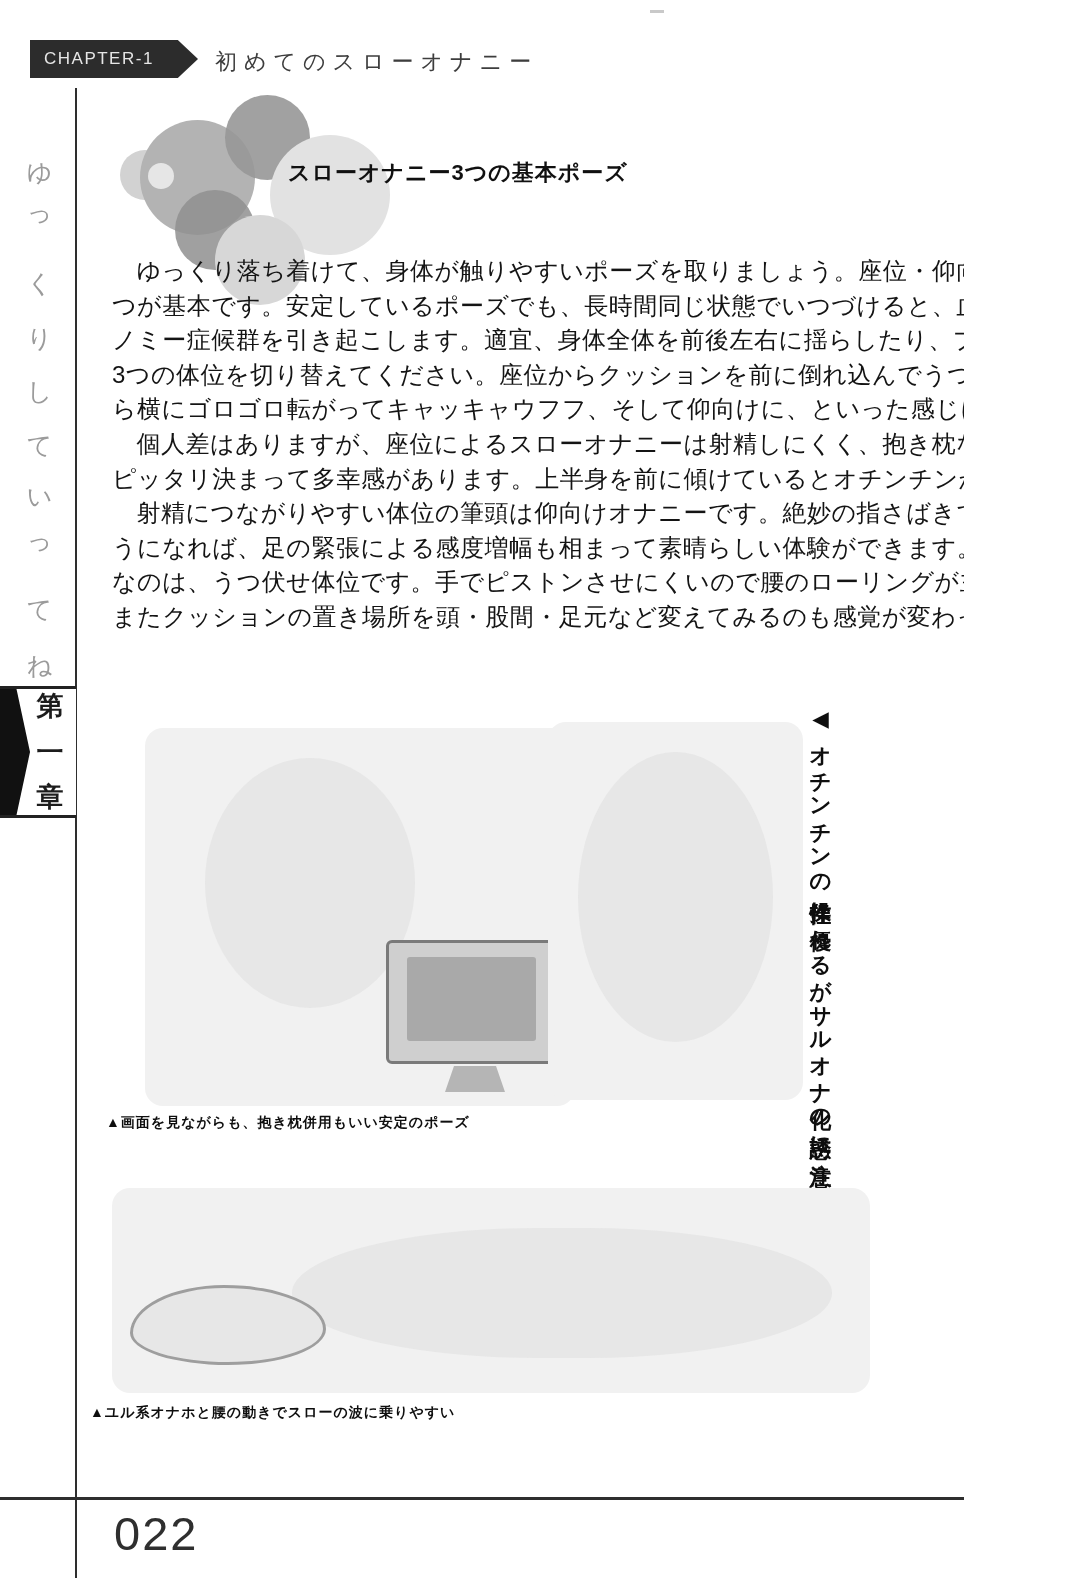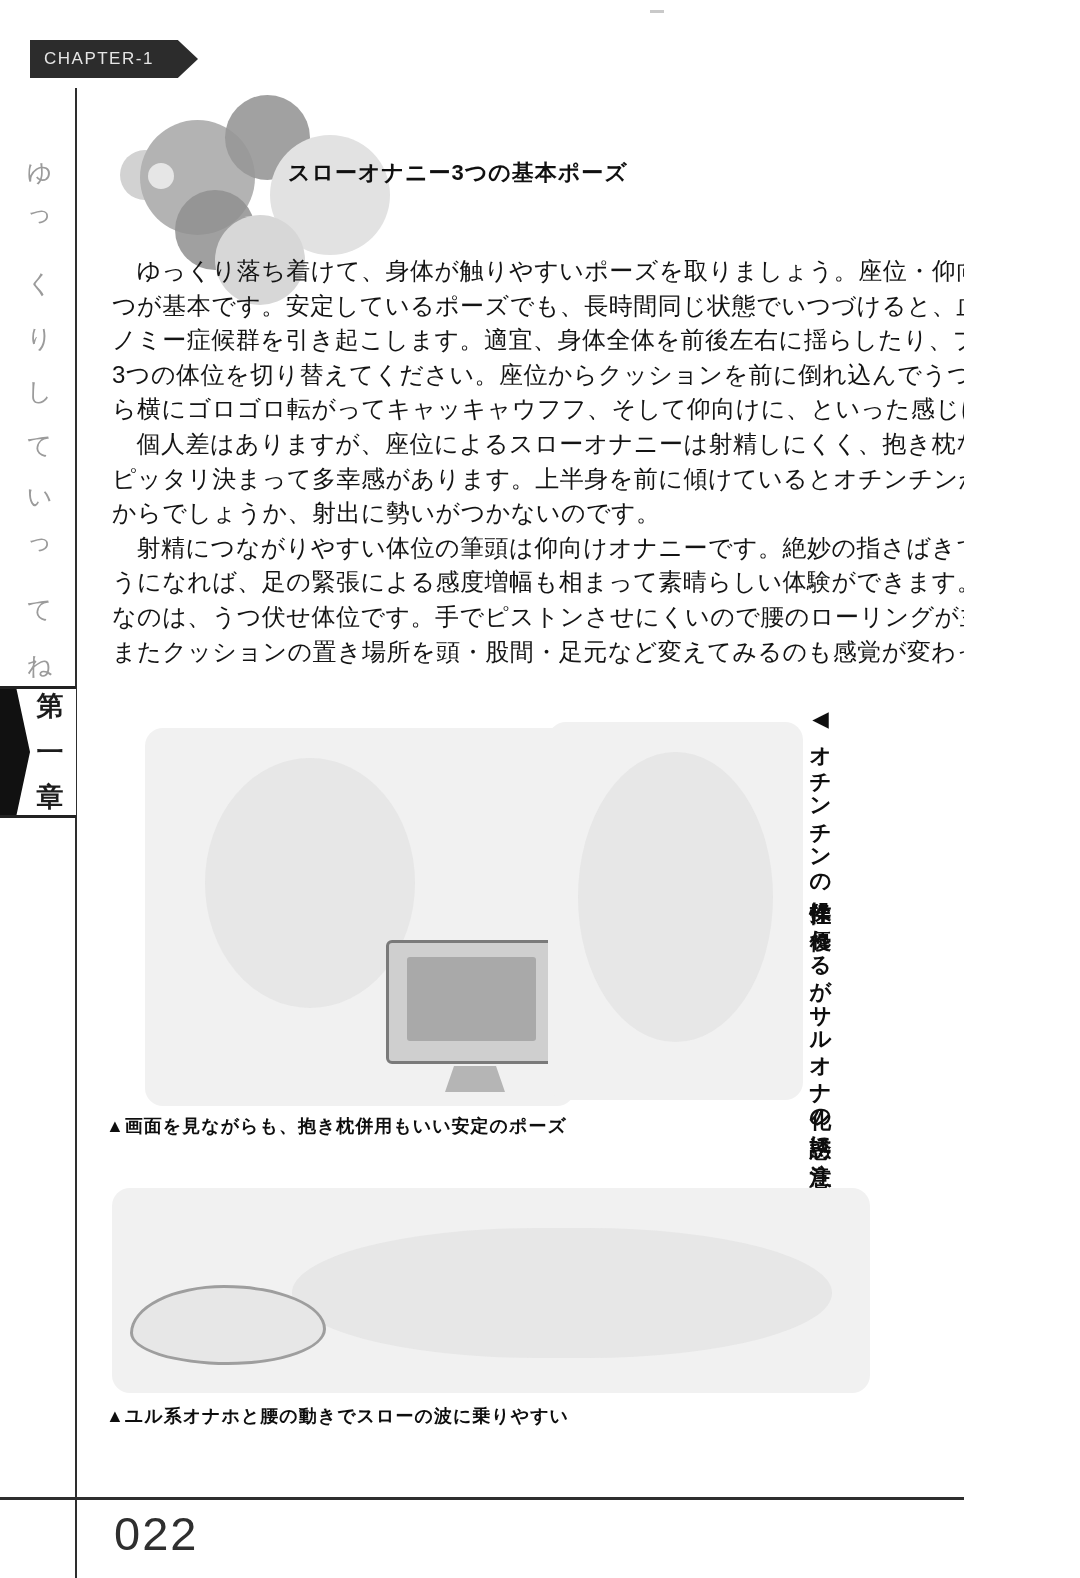--- a/index.html
+++ b/index.html
@@ -78,43 +78,44 @@
     clip-path:polygon(15% 0,85% 0,100% 100%,0 100%);
   }
   .pillow{
     position:absolute;left:18px;bottom:28px;width:190px;height:74px;background:#e7e7e7;
     border:3px solid #9e9e9e;border-radius:48% 52% 50% 50%/60% 55% 45% 40%;
   }
   .fig1 .b1{left:60px;top:30px;width:210px;height:250px;opacity:.55;}
   .fig2 .b1{left:30px;top:30px;width:195px;height:290px;opacity:.55;}
   .fig3 .b1{left:180px;top:40px;width:540px;height:130px;opacity:.55;border-radius:50%/55%;}
   .caption{
-    position:absolute;font-size:18px;font-weight:bold;color:#0e0e0e;letter-spacing:1px;white-space:nowrap;
+    position:absolute;font-size:14px;font-weight:bold;color:#0e0e0e;letter-spacing:1px;white-space:nowrap;
   }
   .cap1{left:106px;top:1114px;}
-  .cap2{left:106px;top:1404px;}
+  .cap2{left:90px;top:1404px;}
   .vcaption{
     position:absolute;left:806px;top:706px;height:440px;
     writing-mode:vertical-rl;text-orientation:upright;
     font-size:21.5px;font-weight:bold;color:#0e0e0e;letter-spacing:1px;white-space:nowrap;
   }
   
   .footer-rule{position:absolute;left:0;right:0;top:1497px;height:2.5px;background:#2e2e2e;}
   .page-number{position:absolute;left:114px;top:1506px;font-size:47px;color:#2f2f2f;letter-spacing:2px;}
 </style>
 </head>
 <body>
 
 <div class="page">
 
   <div class="top-mark"></div>
 
   <div class="chapter-banner">
     <span>CHAPTER-1</span>
   </div>
+  <div class="chapter-title">初めてのスローオナニー</div>
 
   <div class="sidebar-rule"></div>
   <div class="sidebar-vtext">ゆっくりしていってね</div>
   <div class="chapter-tab">
     <div class="chapter-tab-arrow"></div>
     <div class="chapter-tab-label">
         <div>第</div>
         <div>一</div>
         <div>章</div>
       </div>
@@ -132,21 +133,20 @@
   <h1 class="page-title" style="margin:0;">スローオナニー3つの基本ポーズ</h1>
 
   <div class="body-text">
       <div>　ゆっくり落ち着けて、身体が触りやすいポーズを取りましょう。座位・仰向け・うつ伏せの3</div>
       <div>つが基本です。安定しているポーズでも、長時間同じ状態でいつづけると、血行が悪くなりエコ</div>
       <div>ノミー症候群を引き起こします。適宜、身体全体を前後左右に揺らしたり、プレイ展開によって</div>
       <div>3つの体位を切り替えてください。座位からクッションを前に倒れ込んでうつ伏せ、うつ伏せか</div>
       <div>ら横にゴロゴロ転がってキャッキャウフフ、そして仰向けに、といった感じにつなげていきます。</div>
       <div>　個人差はありますが、座位によるスローオナニーは射精しにくく、抱き枕などにしがみつくと</div>
       <div>ピッタリ決まって多幸感があります。上半身を前に傾けているとオチンチンが引けた状態になる</div>
-      <div>からでしょうか、射出に勢いがつかないのです。</div>
       <div>　射精につながりやすい体位の筆頭は仰向けオナニーです。絶妙の指さばきで寸止めができるよ</div>
       <div>うになれば、足の緊張による感度増幅も相まって素晴らしい体験ができます。初心者にオススメ</div>
       <div>なのは、うつ伏せ体位です。手でピストンさせにくいので腰のローリングが主な動作になります。</div>
       <div>またクッションの置き場所を頭・股間・足元など変えてみるのも感覚が変わって楽しいものです。</div>
     </div>
 
   <div class="figure fig1">
     <span class="blob b1"></span>
     <span class="monitor"></span>
     <span class="monitor-stand"></span>

